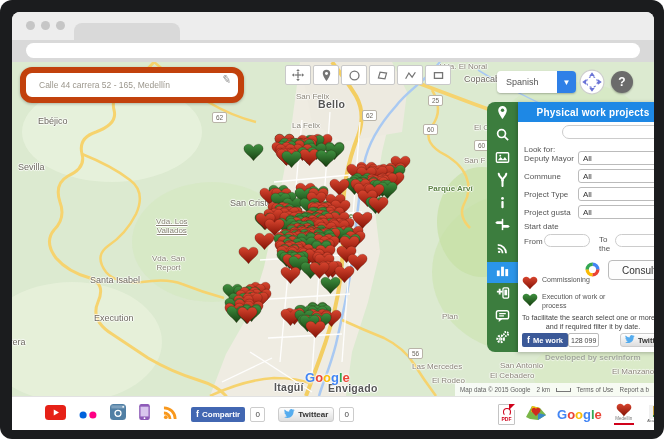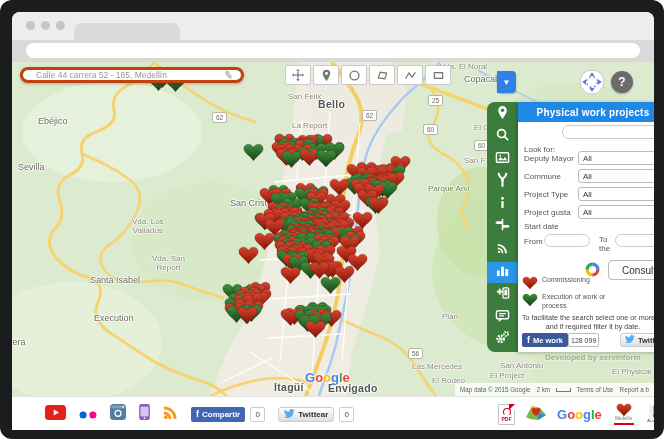--- a/index.html
+++ b/index.html
@@ -12,26 +12,26 @@
   .dot{width:9px;height:9px;border-radius:50%;background:#c6c6c6;}
   .tab{position:absolute;left:62px;bottom:0;width:106px;height:17px;background:#d9d9d9;border-radius:8px 8px 0 0;}
   .addr-row{position:relative;height:22px;background:#d9d9d9;}
   .addr-bar{position:absolute;left:14px;top:3px;right:14px;height:15px;background:#fff;border-radius:8px;}
   
   .map{position:relative;width:642px;height:334px;background:#dcead0;overflow:hidden;}
   .map-bg{position:absolute;left:0;top:0;}
   .map-label{position:absolute;font-size:8px;color:#8a8578;text-shadow:1px 0 1px #fff,-1px 0 1px #fff,0 1px 1px #fff,0 -1px 1px #fff;white-space:pre;line-height:1.15;z-index:2;}
   .map-label.town{font-size:9px;color:#6e6a60;}
   .map-label.city{font-size:10.5px;color:#555;font-weight:bold;letter-spacing:.3px;}
-  .map-label.park{color:#5d8344;}
+  .map-label.park{color:#5d8344;font-weight:bold;}
   .map-label.center{text-align:center;}
   .shield{position:absolute;width:15px;height:11px;background:#fff;border:1px solid #b9b4a8;border-radius:2px;font-size:6.5px;color:#6b675e;display:flex;align-items:center;justify-content:center;z-index:2;}
   .marker{position:absolute;z-index:3;}
   
-  .search-box{position:absolute;left:8px;top:5px;width:224px;height:16px;background:#fff;border:3px solid #c2410c;border-radius:12px;box-shadow:0 1px 3px rgba(0,0,0,.25);display:flex;align-items:center;padding:0 8px 0 11px;z-index:6;}
+  .search-box{position:absolute;left:8px;top:5px;width:224px;height:36px;background:#fff;border:6px solid #c2410c;border-radius:12px;box-shadow:0 1px 3px rgba(0,0,0,.25);display:flex;padding:0 8px 0 11px;z-index:6;}
   .search-box input{flex:1;border:none;outline:none;font-size:8.5px;color:#9b968c;font-family:"Liberation Sans",sans-serif;background:transparent;}
   .edit-ic{color:#8a8a8a;font-size:11px;transform:rotate(10deg);cursor:pointer;}
   .draw-toolbar{position:absolute;left:273px;top:3px;display:flex;gap:2px;z-index:6;}
   .tool{width:26px;height:20px;background:#fff;border:1px solid #c9c9c9;border-radius:2px;display:flex;align-items:center;justify-content:center;cursor:pointer;}
   .lang{position:absolute;left:485px;top:9px;height:22px;display:flex;z-index:6;box-shadow:0 1px 2px rgba(0,0,0,.25);border-radius:4px;}
   .lang-value{width:60px;background:#fff;border-radius:4px 0 0 4px;font-size:9px;color:#555;display:flex;align-items:center;padding-left:9px;}
   .lang-btn{width:19px;background:#2f80e7;border-radius:0 4px 4px 0;color:#fff;font-size:8px;display:flex;align-items:center;justify-content:center;}
   .pan-ctl{position:absolute;left:567px;top:7px;width:26px;height:26px;z-index:6;cursor:pointer;}
   .help-btn{position:absolute;left:599px;top:9px;width:22px;height:22px;border-radius:50%;background:#6b6b6b;color:#fff;font-size:12px;font-weight:bold;display:flex;align-items:center;justify-content:center;z-index:6;box-shadow:0 1px 2px rgba(0,0,0,.3);cursor:pointer;}
   
@@ -142,37 +142,37 @@
           <path d="M318 50 L300 312"></path>
             <path d="M348 60 L330 300"></path>
             <path d="M238 290 L300 330"></path>
             <path d="M210 320 L260 296"></path>
         </g>
       </svg>
 
       <div id="map-labels">
           <div class="map-label town" style="left: 26px; top: 54px;">Ebéjico</div>
           <div class="map-label town" style="left: 6px; top: 100px;">Sevilla</div>
-          <div class="map-label sm" style="left: 276px; top: 30px;">San Felix</div>
+          <div class="map-label sm" style="left: 284px; top: 30px;">San Felix</div>
           <div class="map-label city" style="left: 306px; top: 36px;">Bello</div>
-          <div class="map-label sm" style="left: 280px; top: 59px;">La Report</div>
+          <div class="map-label sm" style="left: 280px; top: 59px;">La Felix</div>
           <div class="map-label sm" style="left: 428px; top: 0px;">Vda. El Noral</div>
           <div class="map-label town" style="left: 452px; top: 12px;">Copacabana</div>
-          <div class="map-label sm center" style="left: 120px; top: 155px;">Vda. Los
+          <div class="map-label sm center" style="left: 144px; top: 155px; text-decoration: underline;">Vda. Los
 Vallados</div>
           <div class="map-label town" style="left: 78px; top: 213px;">Santa Isabel</div>
           <div class="map-label sm center" style="left: 140px; top: 192px;">Vda. San
 Report</div>
           <div class="map-label town" style="left: 82px; top: 251px;">Execution</div>
           <div class="map-label town" style="left: -4px; top: 275px;">vera</div>
           <div class="map-label sm" style="left: 488px; top: 299px;">San Antonio</div>
-          <div class="map-label sm" style="left: 478px; top: 309px;">El Project</div>
+          <div class="map-label sm" style="left: 478px; top: 309px;">El Cebadero</div>
           <div class="map-label sm" style="left: 400px; top: 300px;">Las Mercedes</div>
           <div class="map-label sm" style="left: 420px; top: 314px;">El Rodeo</div>
-          <div class="map-label sm" style="left: 600px; top: 305px;">El Physical</div>
+          <div class="map-label sm" style="left: 600px; top: 305px;">El Manzano</div>
           <div class="map-label city" style="left: 262px; top: 319px;">Itagüí</div>
           <div class="map-label city" style="left: 316px; top: 320px;">Envigado</div>
           <div class="map-label sm" style="left: 430px; top: 250px;">Plan</div>
           <div class="map-label park" style="left: 314px; top: 149px;">Parque Expl</div>
           <div class="map-label town" style="left: 218px; top: 136px;">San Cristóbal</div>
           <div class="map-label park" style="left: 416px; top: 122px;">Parque Arví</div>
           <div class="map-label sm" style="left: 462px; top: 61px;">El C</div>
           <div class="map-label sm" style="left: 452px; top: 94px;">San F</div>
         </div>
       <div id="map-shields">
@@ -980,20 +980,21 @@
             </svg>
           </div>
           <div class="tool">
             <svg viewBox="0 0 16 16" width="13" height="13">
               <rect x="3" y="4.5" width="10" height="7" fill="none" stroke="#757575" stroke-width="1.6"></rect>
             </svg>
           </div>
         </div>
 
       <div class="lang">
+        <div class="lang-value">Spanish</div>
         <div class="lang-btn">▼</div>
       </div>
 
       <div class="pan-ctl">
         <svg viewBox="0 0 24 24" width="26" height="26">
           <circle cx="12" cy="12" r="11" fill="#fff" stroke="#ccc"></circle>
           <circle cx="12" cy="12" r="5" fill="none" stroke="#6b74d6" stroke-dasharray="2 2"></circle>
           <path d="M12 3 l2.5 3.5 h-5z M12 21 l2.5 -3.5 h-5z M3 12 l3.5 -2.5 v5z M21 12 l-3.5 -2.5 v5z" fill="#6b74d6"></path>
         </svg>
       </div>

